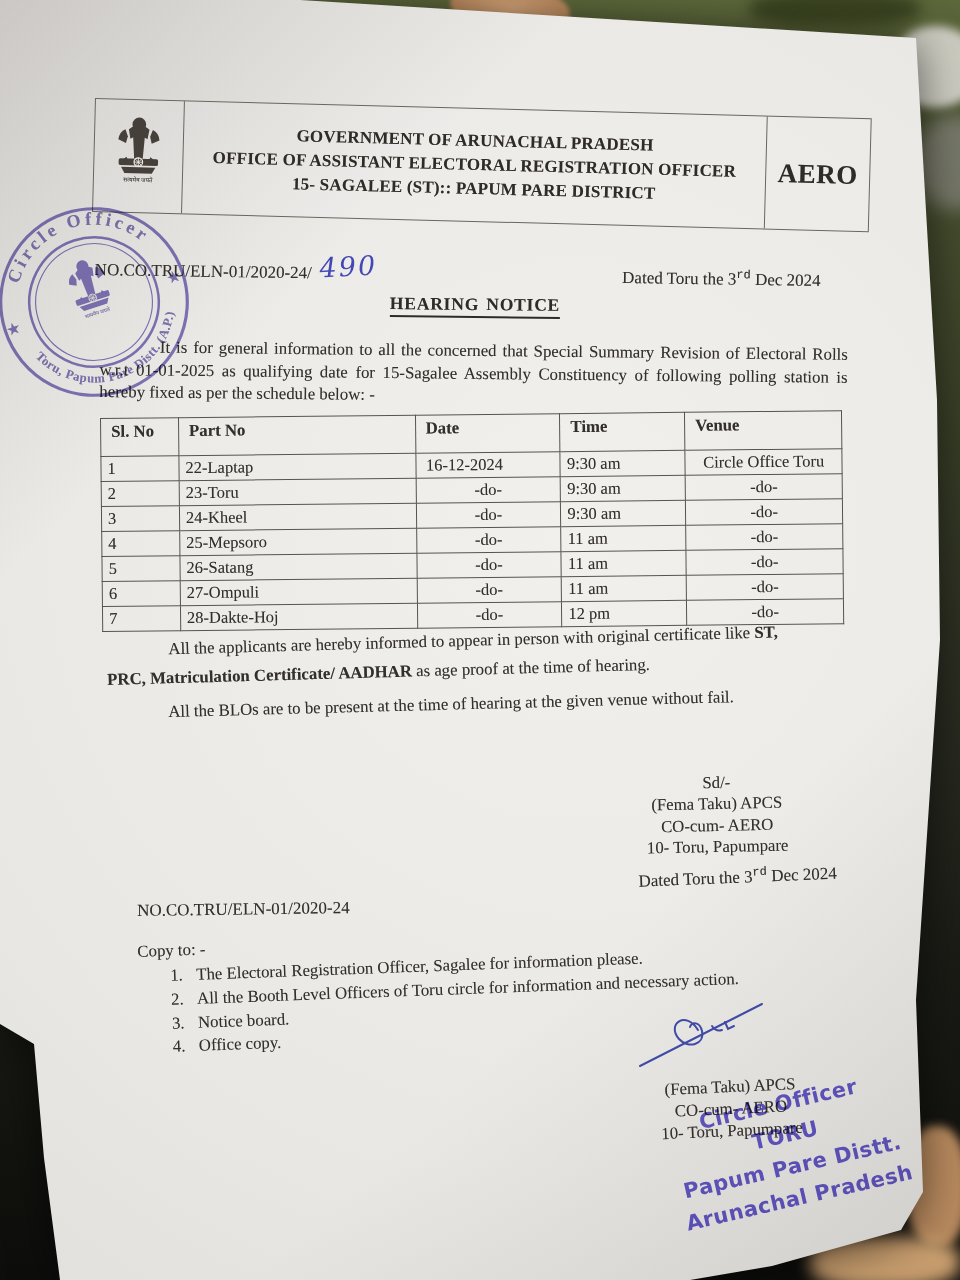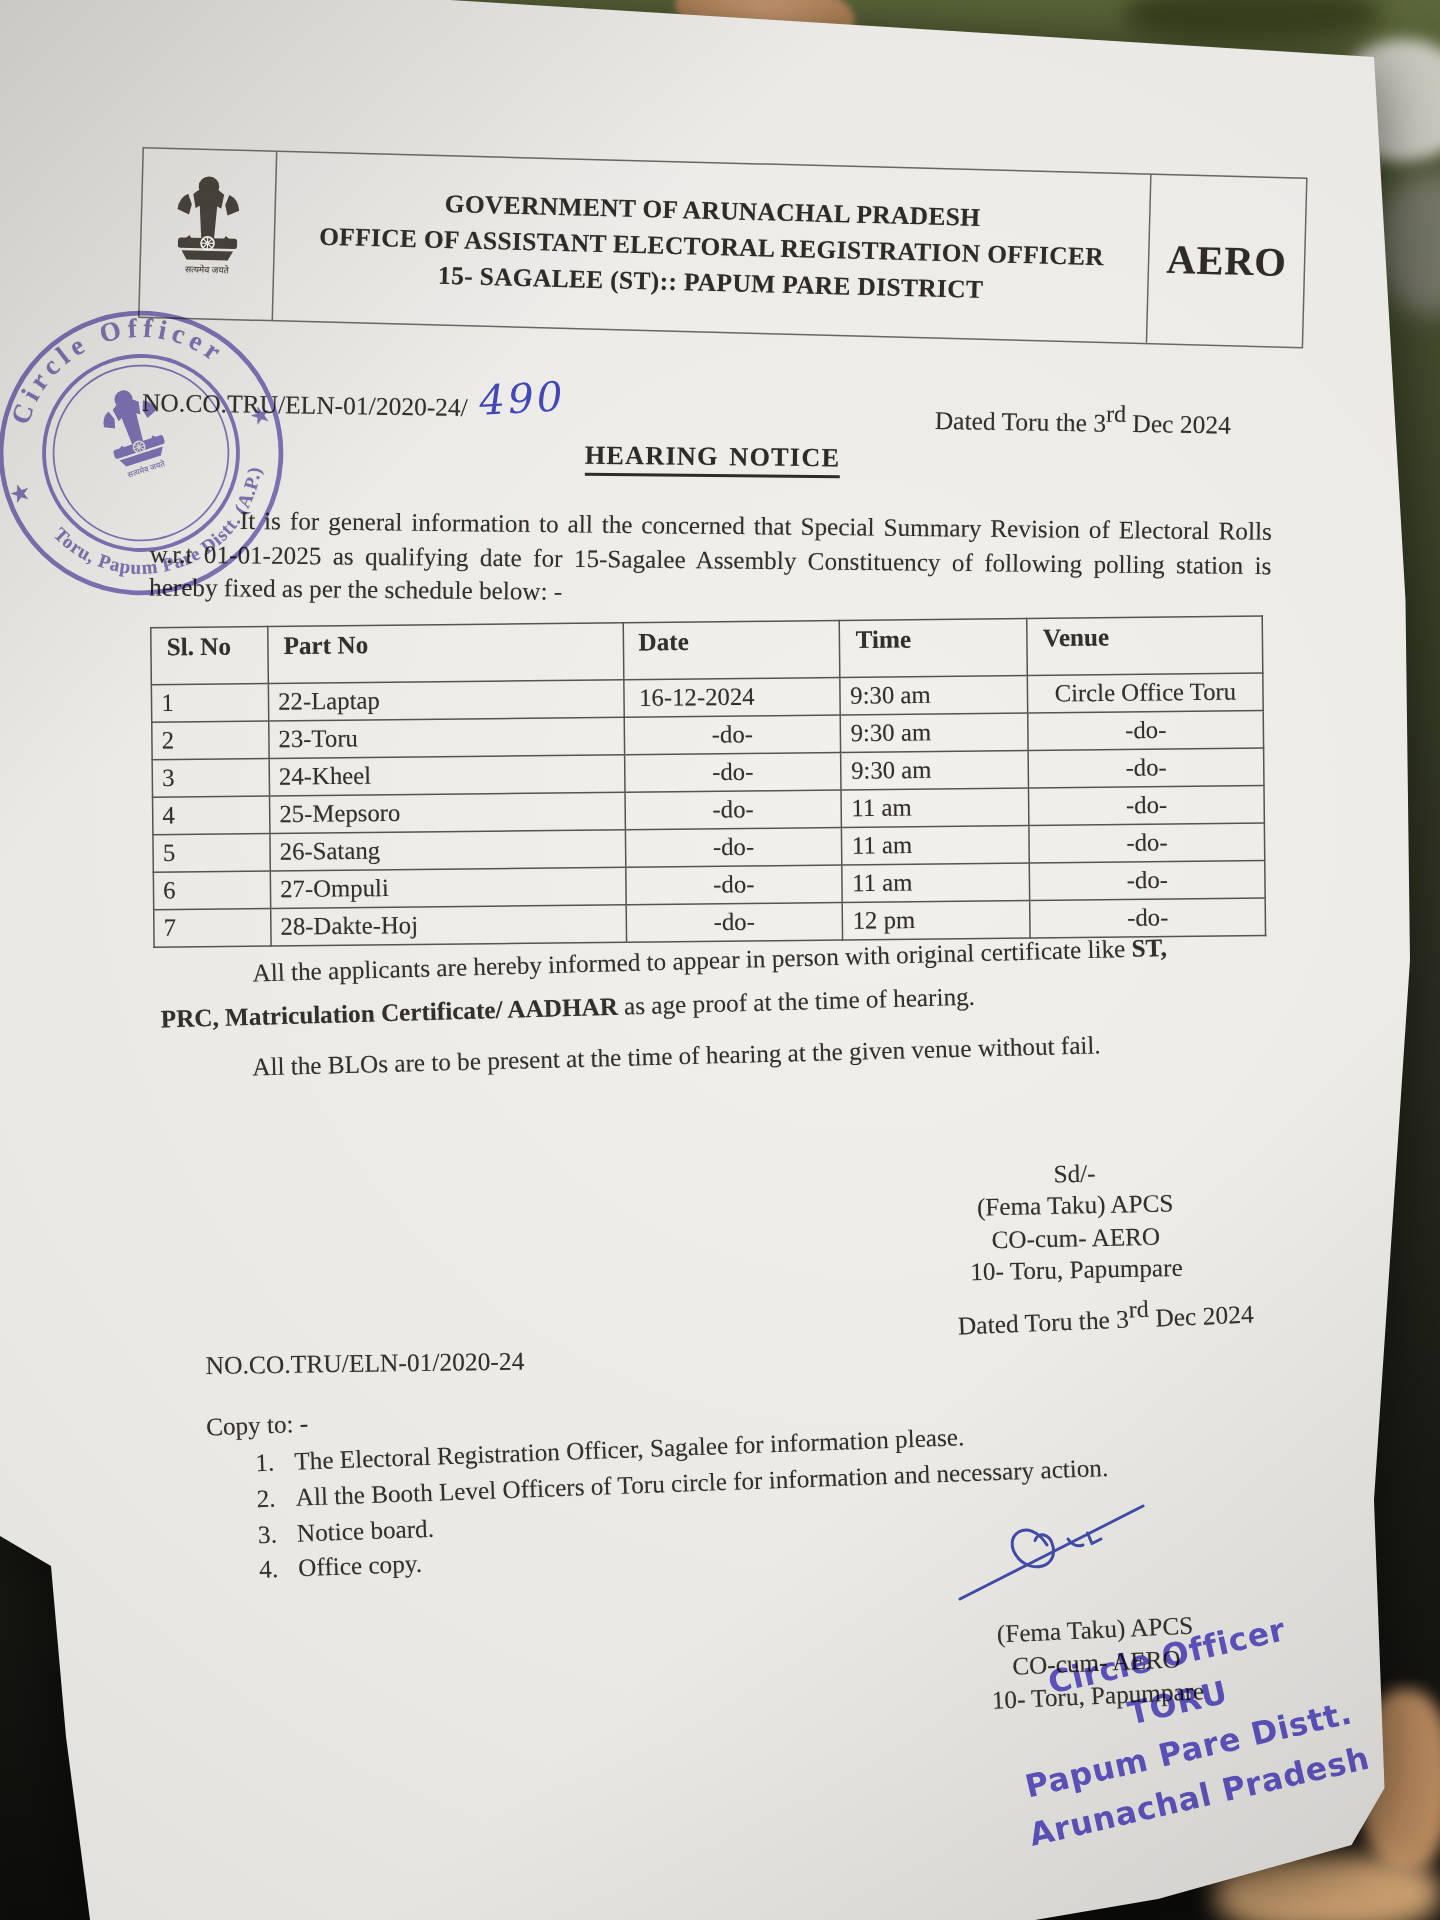--- a/index.html
+++ b/index.html
@@ -40,21 +40,21 @@
       font-weight:bold;font-size:17px;line-height:1.42;letter-spacing:.2px;text-align:center;color:#2f2b27;}
   .lh-aero{width:103px;border-left:1.4px solid #6a655f;display:flex;align-items:center;justify-content:center;
       font-weight:bold;font-size:27px;letter-spacing:.5px;color:#2f2b27;}
   .emblem-print{width:60px;height:94px;color:#45403a;}
   
   .refline{left:95px;top:250px;width:762px;height:42px;transform:rotate(.9deg);transform-origin:left top;font-size:17px;}
   .handwritten{font-family:"DejaVu Serif",serif;font-style:italic;font-size:27px;color:#4348b4;
       display:inline-block;transform:rotate(-4deg) translateY(-3px);margin-left:8px;letter-spacing:2px;
       text-shadow:none;}
   .dateline{position:absolute;right:36px;top:8px;font-size:17px;}
-  .sup{font-size:16px;vertical-align:super;}
+  .sup{font-size:12px;vertical-align:super;font-family:Liberation Mono, monospace;}
   
   .title{left:95px;top:294px;width:760px;text-align:center;transform:rotate(.6deg);}
   .title span{display:inline-block;font-weight:bold;font-size:17.5px;letter-spacing:.8px;word-spacing:2px;
       border-bottom:2.2px solid #2f2b27;padding-bottom:1px;color:#2f2b27;}
   
   .intro{left:100px;top:336px;width:748px;font-size:16.8px;line-height:1.34;text-indent:60px;
       transform:rotate(.6deg);transform-origin:left top;text-align:justify;}
   
   table.sched{left:100px;top:418px;width:742px;position:absolute;border-collapse:collapse;
       transform:rotate(-.6deg);transform-origin:left top;font-size:16.5px;color:#332f2b;}

